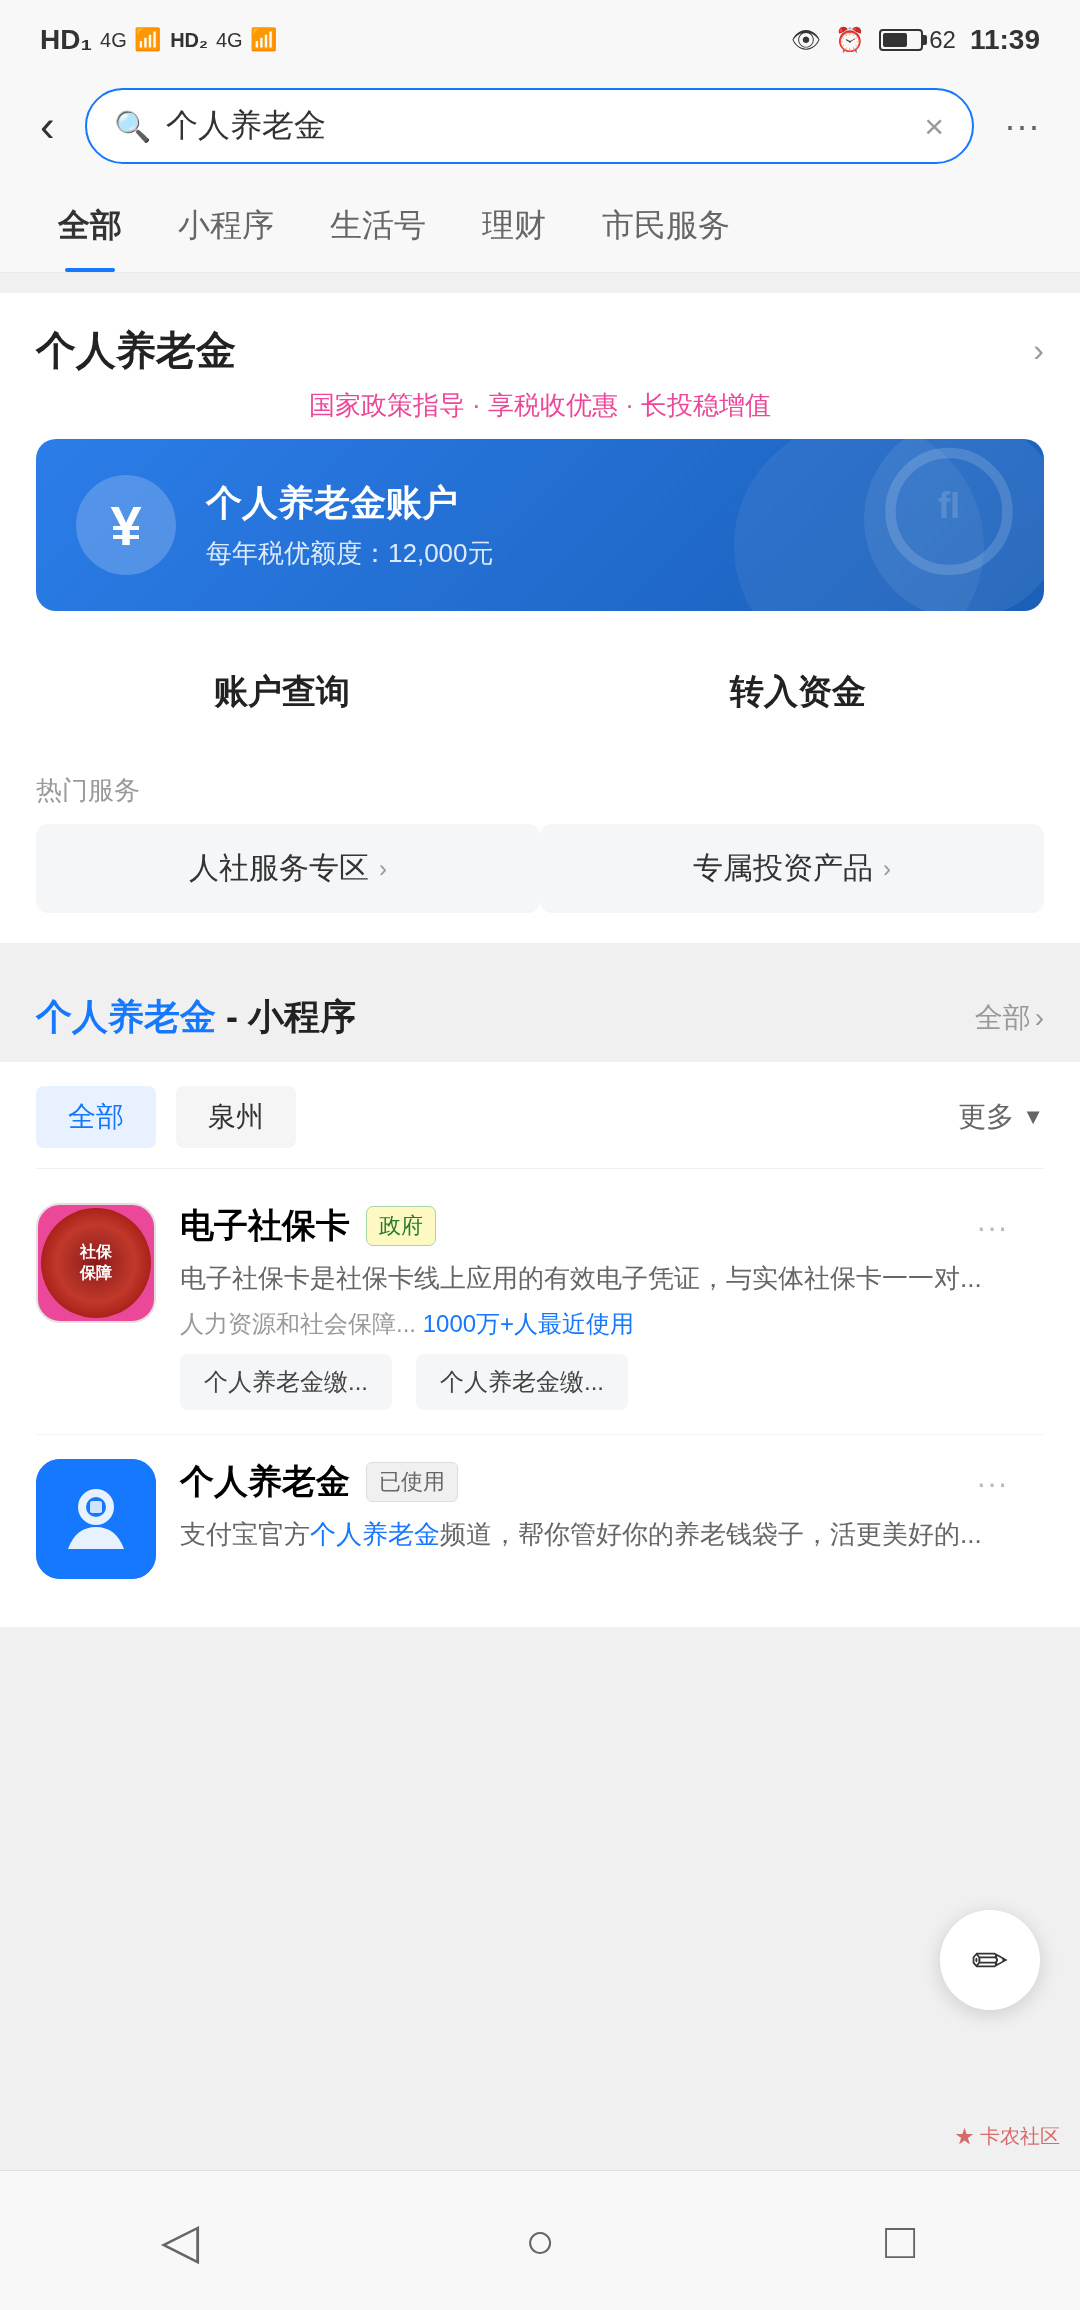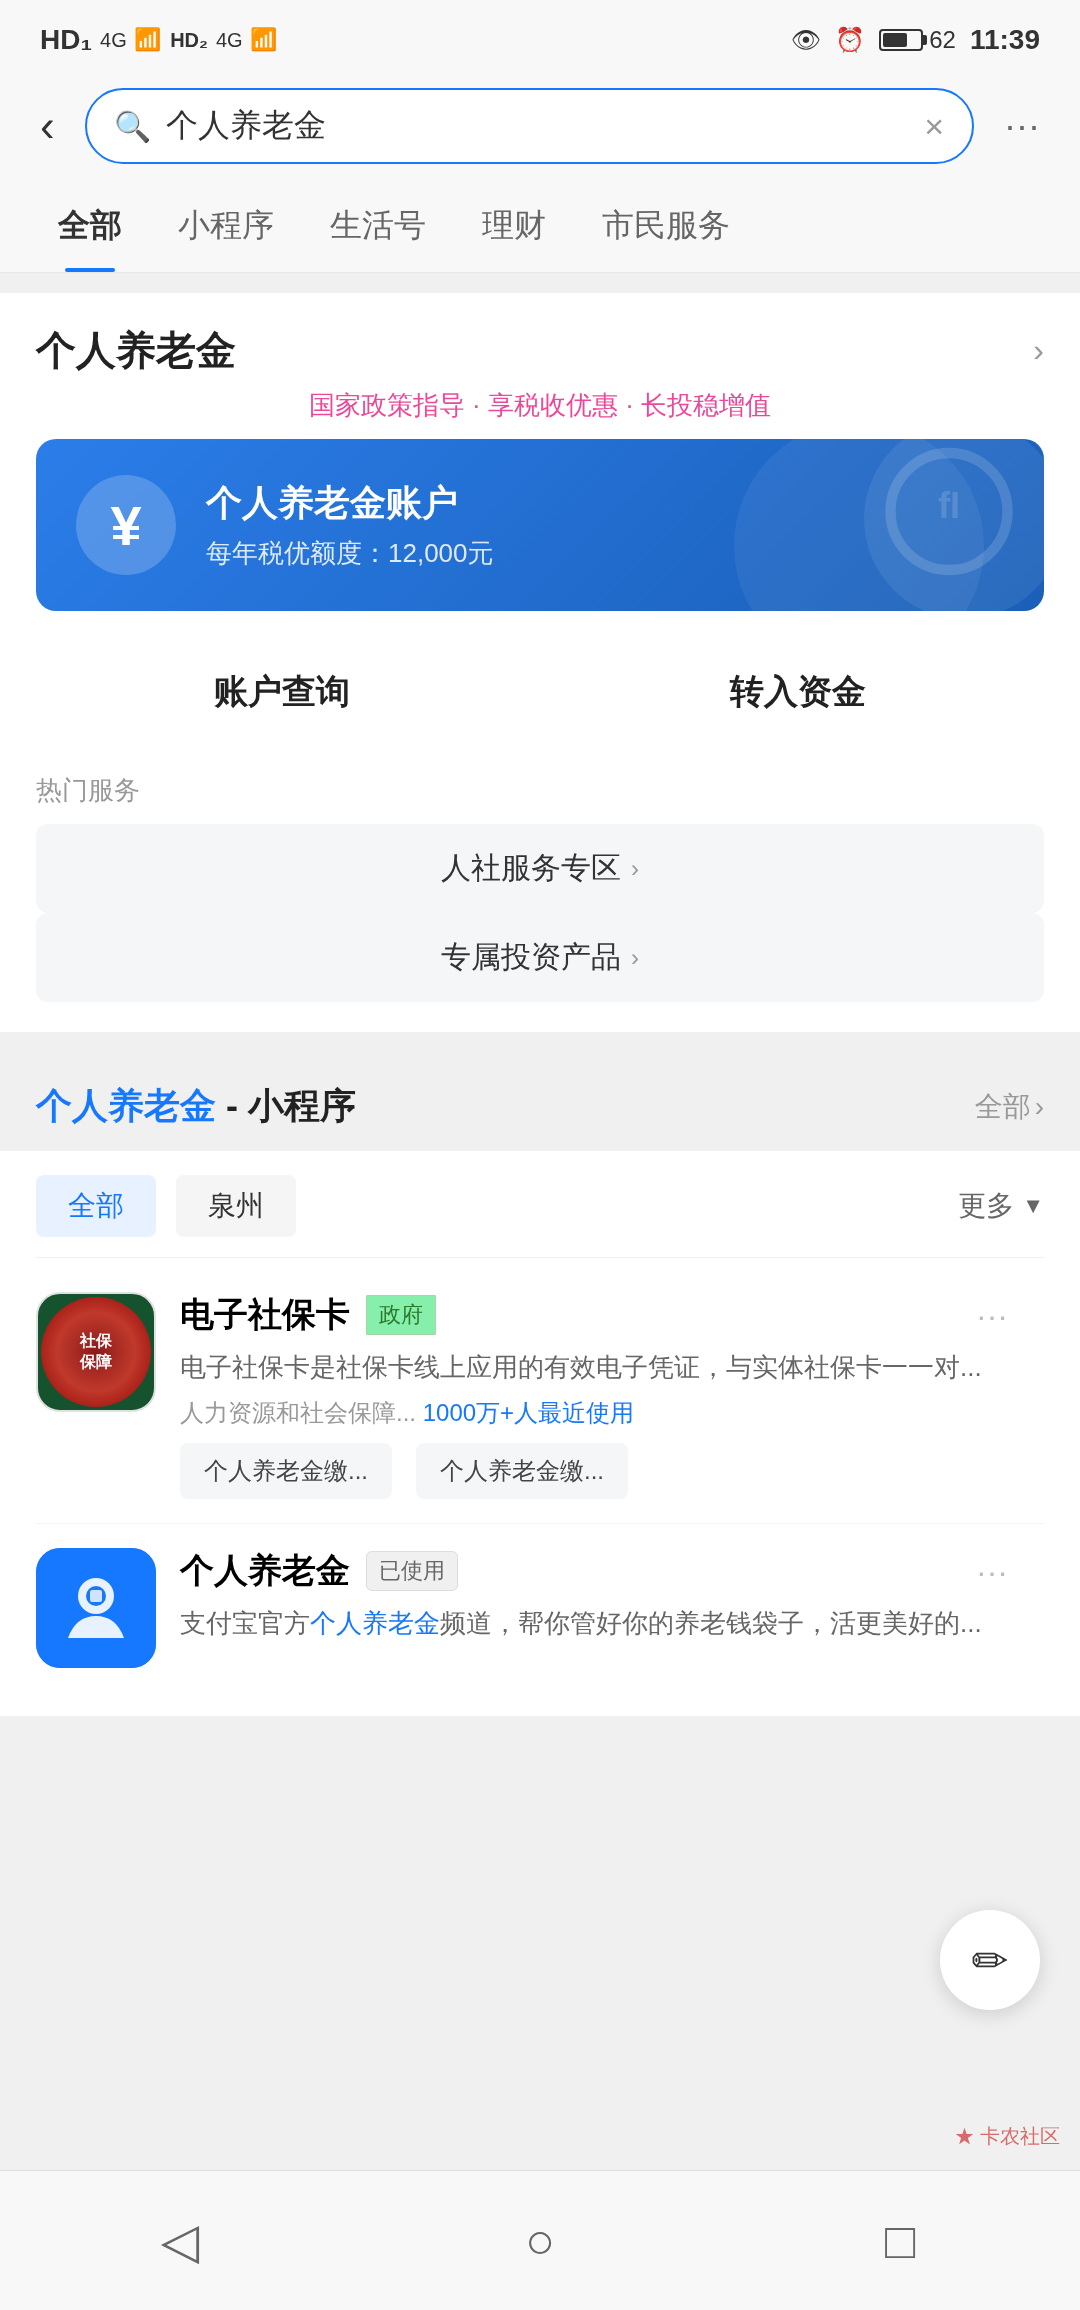--- a/index.html
+++ b/index.html
@@ -268,21 +268,20 @@
     }
 
     
     .hot-services-label {
       font-size: 26px;
       color: #999;
       margin-bottom: 16px;
     }
     .hot-service-buttons {
       display: flex;
-      flex-direction: column;
     }
     .hot-service-btn {
       flex: 1;
       background: #f5f6f8;
       border-radius: 12px;
       padding: 24px 20px;
       display: flex;
       align-items: center;
       justify-content: center;
       gap: 10px;
@@ -374,21 +373,21 @@
       width: 120px;
       height: 120px;
       border-radius: 24px;
       flex-shrink: 0;
       overflow: hidden;
       display: flex;
       align-items: center;
       justify-content: center;
     }
     .app-logo-social {
-      background: #14532d;
+      background: #ec4899;
       border: 2px solid #e0e0e0;
     }
     .social-inner {
       width: 110px;
       height: 110px;
       border-radius: 50%;
       background: radial-gradient(circle, #8b1a1a 0%, #c0392b 50%, #8b0000 100%);
       display: flex;
       align-items: center;
       justify-content: center;
@@ -422,24 +421,24 @@
       align-items: center;
       gap: 16px;
       margin-bottom: 10px;
     }
     .app-name {
       font-size: 34px;
       font-weight: bold;
       color: #000000;
     }
     .app-badge {
-      background: #86efac;
+      background: #fef9c3;
       color: #2a7a2a;
       border: 1px solid #a8d4a8;
-      border-radius: 1px;
+      border-radius: 7px;
       padding: 4px 12px;
       font-size: 22px;
     }
     .app-badge-used {
       background: #f0f0f0;
       color: #666;
       border: 1px solid #ddd;
       border-radius: 6px;
       padding: 4px 12px;
       font-size: 22px;

